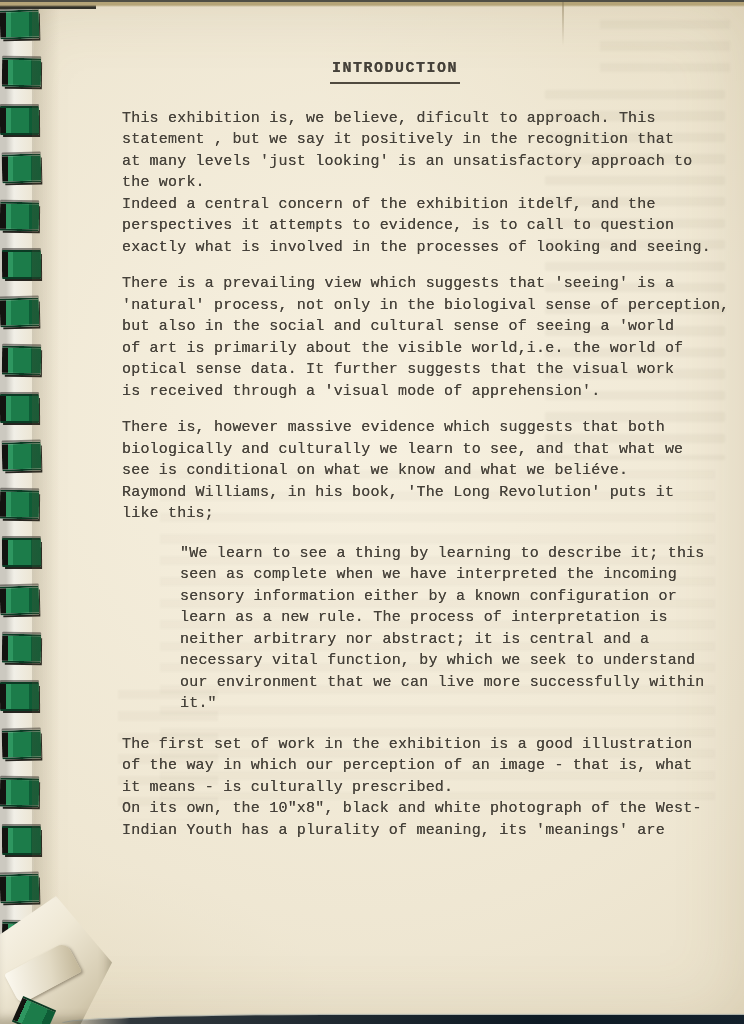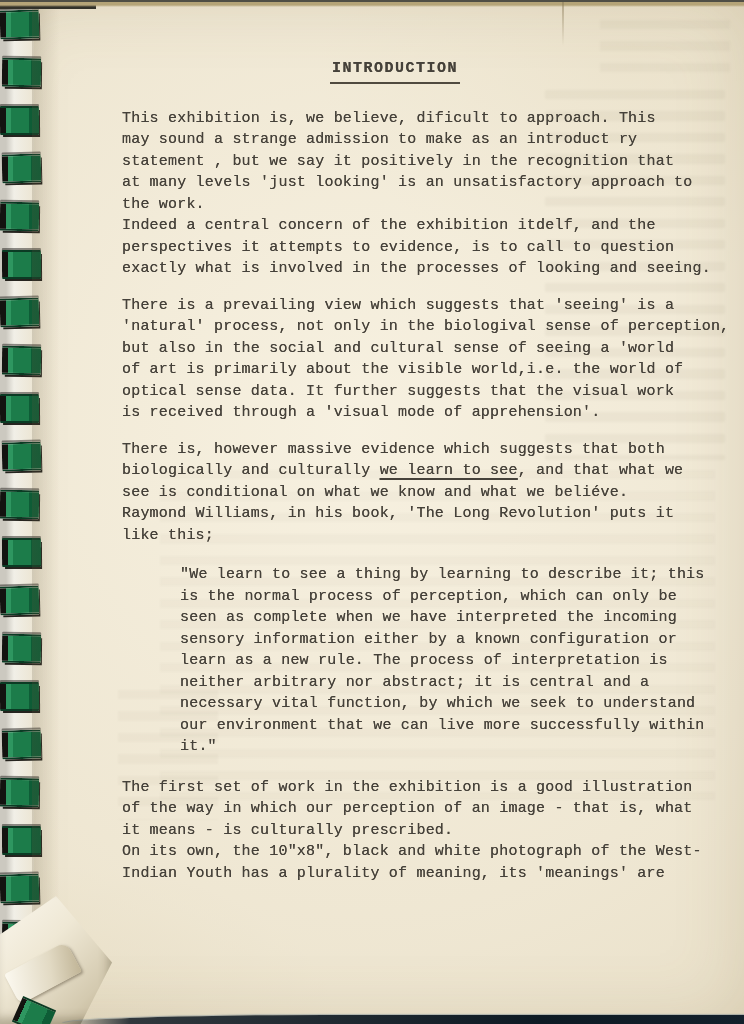--- a/index.html
+++ b/index.html
@@ -37,21 +37,21 @@
   .doc-title{
     font-size:15px;font-weight:bold;letter-spacing:1.5px;
     width:max-content;margin:58px 0 24px 208px;
     padding:0 2px 2px 2px;border-bottom:2px solid rgba(62,57,47,.9);
   }
   .para{margin:0;}
   .para.spaced{margin-top:15px;}
   .para.quote{margin-left:58px;margin-top:18px;}
   .para.tight{margin-top:19px;}
   .tline{white-space:pre;}
-  .u{text-decoration:underline;text-decoration-thickness:1.5px;text-underline-offset:3.5px;text-align:right;}
+  .u{text-decoration-thickness:1.5px;text-underline-offset:3.5px;text-align:right;}
   
   .comb-bed{
     position:absolute;left:0;top:0;bottom:0;width:34px;
     background:linear-gradient(to right,#ccc9c0 0 6px,#f1efe7 14px,#ece5d3 34px);
   }
   .page-edge-shadow{
     position:absolute;left:32px;top:0;bottom:0;width:28px;pointer-events:none;
     background:linear-gradient(to right,rgba(100,88,62,.20),rgba(100,88,62,0));
   }
   .tooth{
@@ -105,21 +105,20 @@
 <div class="ghost g1"></div>
 <div class="ghost g2"></div>
 <div class="ghost g3"></div>
 <div class="ghost g4"></div>
 
 <div class="text-body">
   <div class="doc-title">INTRODUCTION</div>
   <div id="paragraphs">
       <div class="para normal">
         <div class="tline"><span>This exhibition is, we believe, dificult to approach. This</span></div>
-        <div class="tline"><span>may sound a strange admission to make as an introduct ry</span></div>
         <div class="tline"><span>statement , but we say it positively in the recognition that</span></div>
         <div class="tline"><span>at many levels 'just looking' is an unsatisfactory approach to</span></div>
         <div class="tline"><span>the work.</span></div>
         <div class="tline"><span>Indeed a central concern of the exhibition itdelf, and the</span></div>
         <div class="tline"><span>perspectives it attempts to evidence, is to call to question</span></div>
         <div class="tline"><span>exactly what is involved in the processes of looking and seeing.</span></div>
       </div>
       <div class="para spaced">
         <div class="tline"><span>There is a prevailing view which suggests that 'seeing' is a</span></div>
         <div class="tline"><span>'natural' process, not only in the biologival sense of perception,</span></div>
@@ -130,21 +129,20 @@
       </div>
       <div class="para spaced">
         <div class="tline"><span>There is, however massive evidence which suggests that both</span></div>
         <div class="tline"><span>biologically and culturally </span><span class="u">we learn to see</span><span>, and that what we</span></div>
         <div class="tline"><span>see is conditional on what we know and what we beliéve.</span></div>
         <div class="tline"><span>Raymond Williams, in his book, 'The Long Revolution' puts it</span></div>
         <div class="tline"><span>like this;</span></div>
       </div>
       <div class="para quote">
         <div class="tline"><span>"We learn to see a thing by learning to describe it; this</span></div>
-        <div class="tline"><span>is the normal process of perception, which can only be</span></div>
         <div class="tline"><span>seen as complete when we have interpreted the incoming</span></div>
         <div class="tline"><span>sensory information either by a known configuration or</span></div>
         <div class="tline"><span>learn as a new rule. The process of interpretation is</span></div>
         <div class="tline"><span>neither arbitrary nor abstract; it is central and a</span></div>
         <div class="tline"><span>necessary vital function, by which we seek to understand</span></div>
         <div class="tline"><span>our environment that we can live more successfully within</span></div>
         <div class="tline"><span>it."</span></div>
       </div>
       <div class="para tight">
         <div class="tline"><span>The first set of work in the exhibition is a good illustration</span></div>

